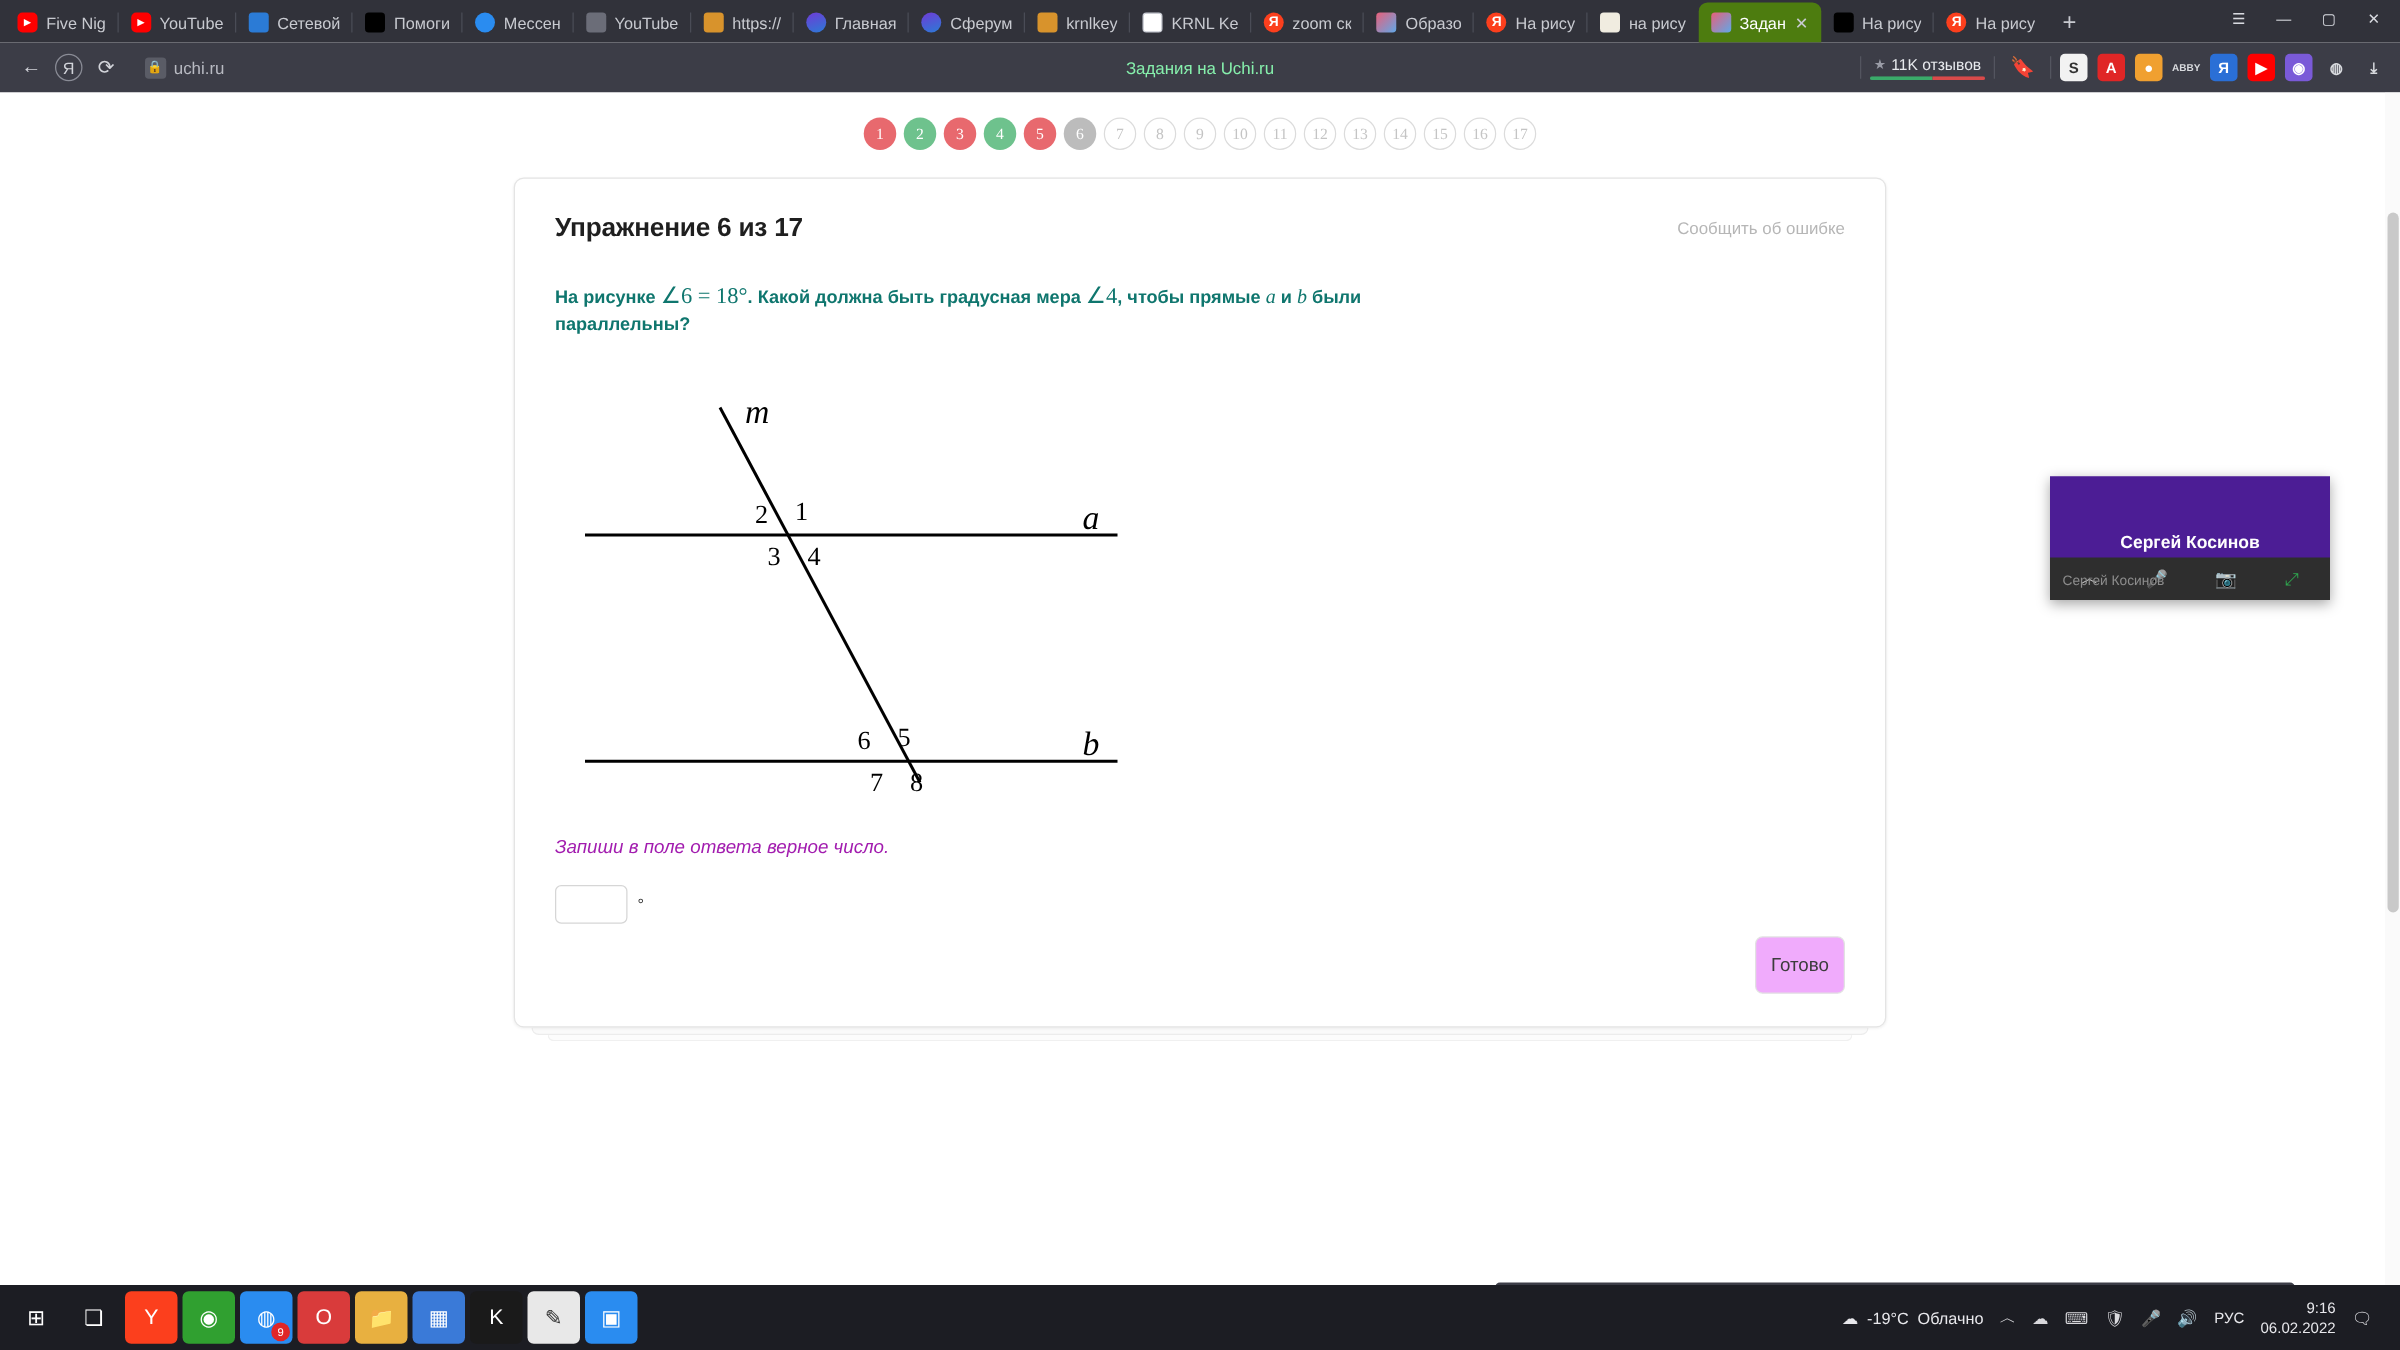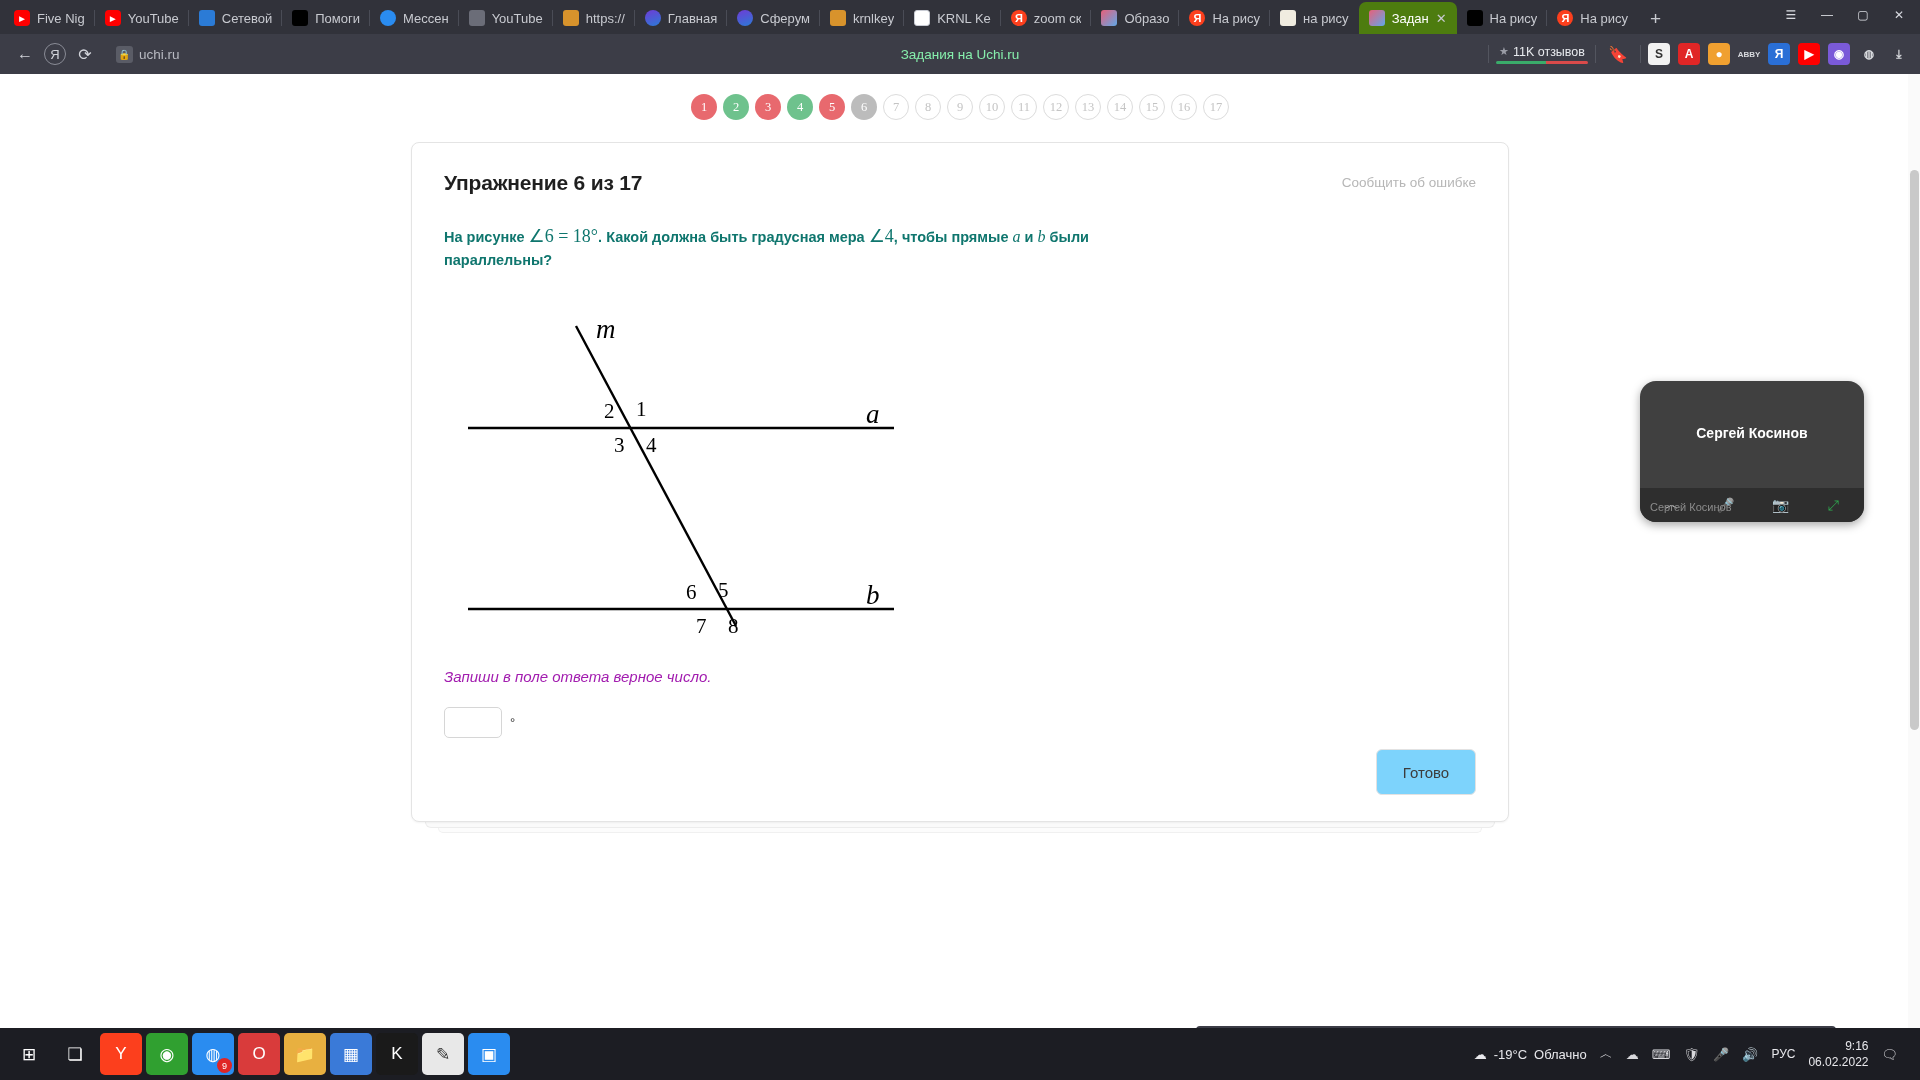--- a/index.html
+++ b/index.html
@@ -115,29 +115,29 @@
   .diagram { margin-top: 34px; margin-left: 22px; }
   .hint { margin-top: 18px; font-size: 15px; font-style: italic; color: #a21caf;
           font-family: Liberation Sans, sans-serif; }
   .answer-row { margin-top: 22px; display: flex; align-items: center; gap: 8px; }
   .answer-input {
     width: 58px; height: 31px; border: 1px solid #d6d6d6; border-radius: 5px;
     background: #fff; font-size: 14px; padding: 0 8px; font-family: "Liberation Sans", sans-serif;
   }
   .deg { font-size: 13px; color: #333; }
   .done-btn {
-    position: absolute; right: 32px; bottom: 26px; width: 100px; height: 46px;
-    background: #7dd3fc; border: 1px solid #e2e2e2; border-radius: 6px;
+    position: absolute; right: 32px; bottom: 26px; width: 72px; height: 46px;
+    background: #f0abfc; border: 1px solid #e2e2e2; border-radius: 6px;
     font-size: 15px; color: #3c3c3c; display: flex; align-items: center; justify-content: center;
   }
 
   
   .video-ov {
-    position: absolute; left: 1640px; top: 307px; width: 224px; height: 141px;
-    background: #404040; border-radius: 16px; box-shadow: 0 3px 10px rgba(0,0,0,.35);
+    position: absolute; left: 1640px; top: 307px; width: 224px; height: 99px;
+    background: #4c1d95; border-radius: 0; box-shadow: 0 3px 10px rgba(0,0,0,.35);
     overflow: hidden;
   }
   .video-name { color: #fff; font-size: 14px; font-weight: bold; text-align: center; margin-top: 44px; }
   .video-bar {
     position: absolute; left: 0; right: 0; bottom: 0; height: 34px;
     background: #2e2e2e; display: flex; align-items: center; justify-content: space-around;
     padding: 0 6px;
   }
   .video-bar span { color: #cfcfcf; font-size: 14px; }
   .vb-sub { position: absolute; left: 10px; bottom: 9px; color: #8c8c8c; font-size: 11px; }

